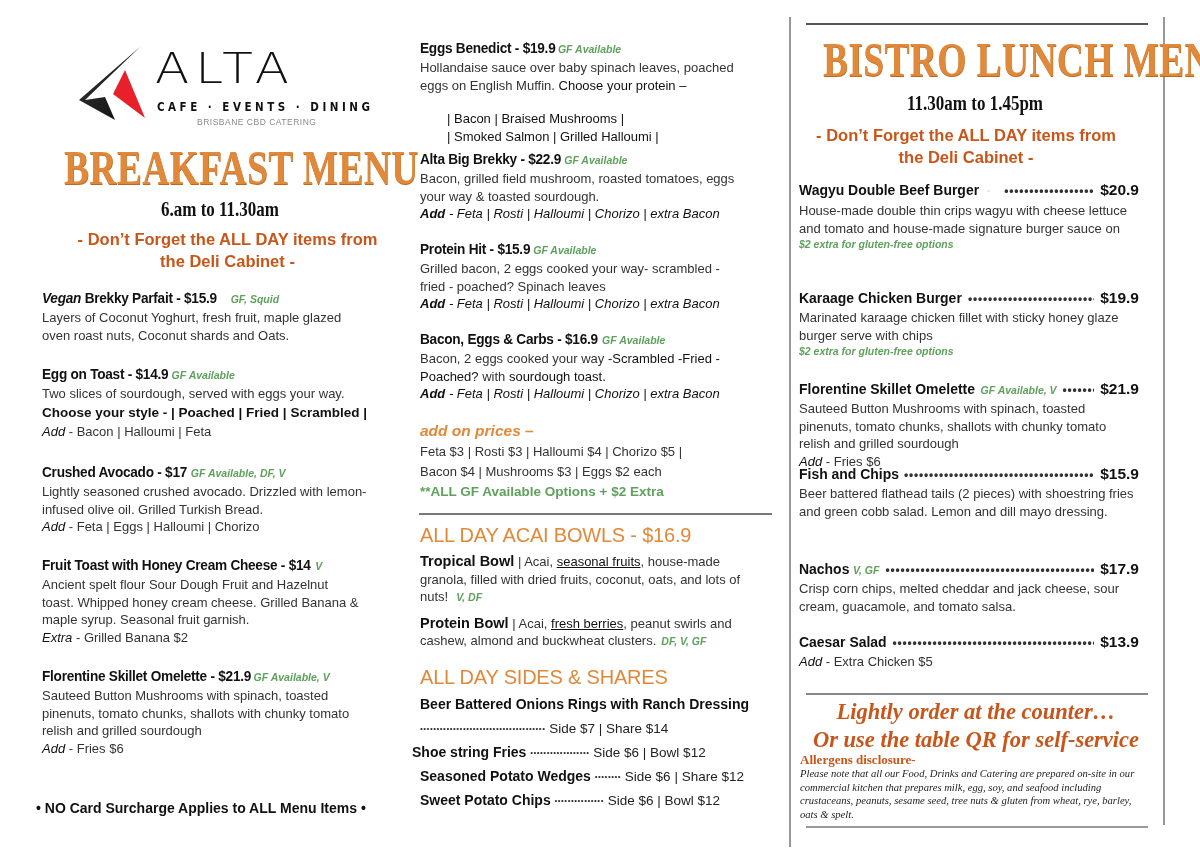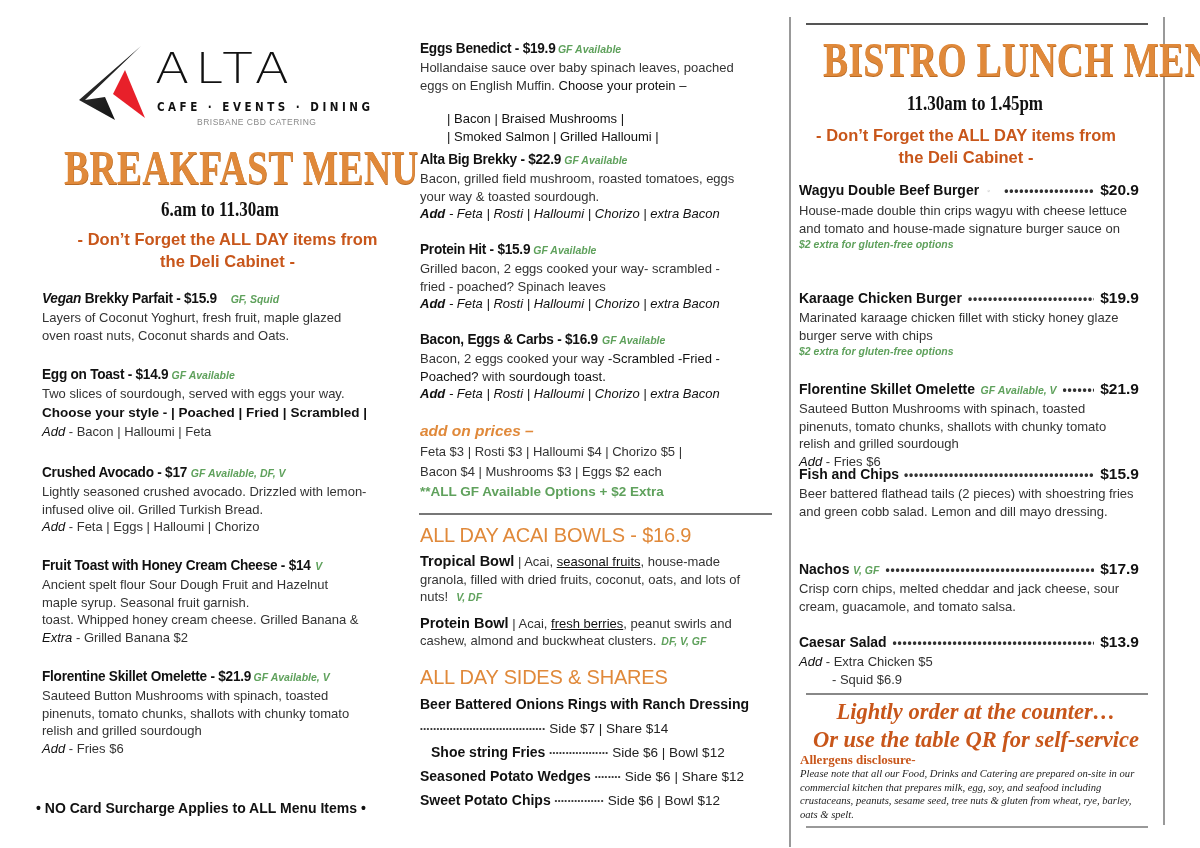--- a/index.html
+++ b/index.html
@@ -116,22 +116,22 @@
     <div><i>Add</i><span> - Feta | Eggs | Halloumi | Chorizo</span></div>
   </div>
 </div>
 
 <div class="item" style="left:42px;top:555px;width:360px">
   <div class="item-head">
     <span class="nm">Fruit Toast with Honey Cream Cheese - $14</span><span class="tag" style="margin-left:-32px">V</span>
   </div>
   <div class="desc">
     <div>Ancient spelt flour Sour Dough Fruit and Hazelnut</div>
+    <div>toast. Whipped honey cream cheese. Grilled Banana &amp;</div>
     <div>maple syrup. Seasonal fruit garnish.</div>
-    <div>toast. Whipped honey cream cheese. Grilled Banana &amp;</div>
     <div><i>Extra</i><span> - Grilled Banana $2</span></div>
   </div>
 </div>
 
 <div class="item" style="left:42px;top:666px;width:360px">
   <div class="item-head">
     <span class="nm">Florentine Skillet Omelette - $21.9</span><span class="tag" style="margin-left:-26px">GF Available, V</span>
   </div>
   <div class="desc">
     <div>Sauteed Button Mushrooms with spinach, toasted</div>
@@ -214,21 +214,21 @@
   </div>
 </div>
 
 <div class="section-title" style="position:absolute;left:420px;top:666px">ALL DAY SIDES &amp; SHARES</div>
 <div class="side-row" style="left:420px;top:695px">
   <span class="sn">Beer Battered Onions Rings with Ranch Dressing</span>
 </div>
 <div class="side-row" style="left:420px;top:720px">
   <span class="dots" style="font-size:8px;vertical-align:middle">••••••••••••••••••••••••••••••••••••••</span> <span>Side $7  | Share $14</span>
 </div>
-<div class="side-row" style="left:431px;top:743px">
+<div class="side-row" style="left:412px;top:743px">
   <span class="sn">Shoe string Fries</span> <span class="dots" style="font-size:8px;vertical-align:middle">••••••••••••••••••</span> <span>Side $6  | Bowl $12</span>
 </div>
 <div class="side-row" style="left:420px;top:767px">
   <span class="sn">Seasoned Potato Wedges</span> <span class="dots" style="font-size:8px;vertical-align:middle">••••••••</span> <span>Side $6  | Share $12</span>
 </div>
 <div class="side-row" style="left:420px;top:791px">
   <span class="sn">Sweet Potato Chips</span> <span class="dots" style="font-size:8px;vertical-align:middle">•••••••••••••••</span> <span>Side $6  | Bowl $12</span>
 </div>
 
 <div class="frame-l"></div>
@@ -316,21 +316,20 @@
 </div>
 
 <div class="item" style="left:799px;top:632px;width:340px">
   <div class="r-item-head">
     <span class="nm">Caesar Salad</span>
     <span class="fill" style="margin-left:-4px">••••••••••••••••••••••••••••••••••••••••••••••••••••••</span>
     <span class="pr">$13.9</span>
   </div>
   <div class="desc">
     <div><i>Add</i><span> - Extra Chicken $5</span></div>
-    <div style="padding-left:33px">- Squid $6.9</div>
   </div>
 </div>
 
 <div class="r-divider"></div>
 
 <div class="order-note">
   <div>Lightly order at the counter…</div>
   <div>Or use the table QR for self-service</div>
 </div>
 <div class="allergen-title">Allergens disclosure-</div>

